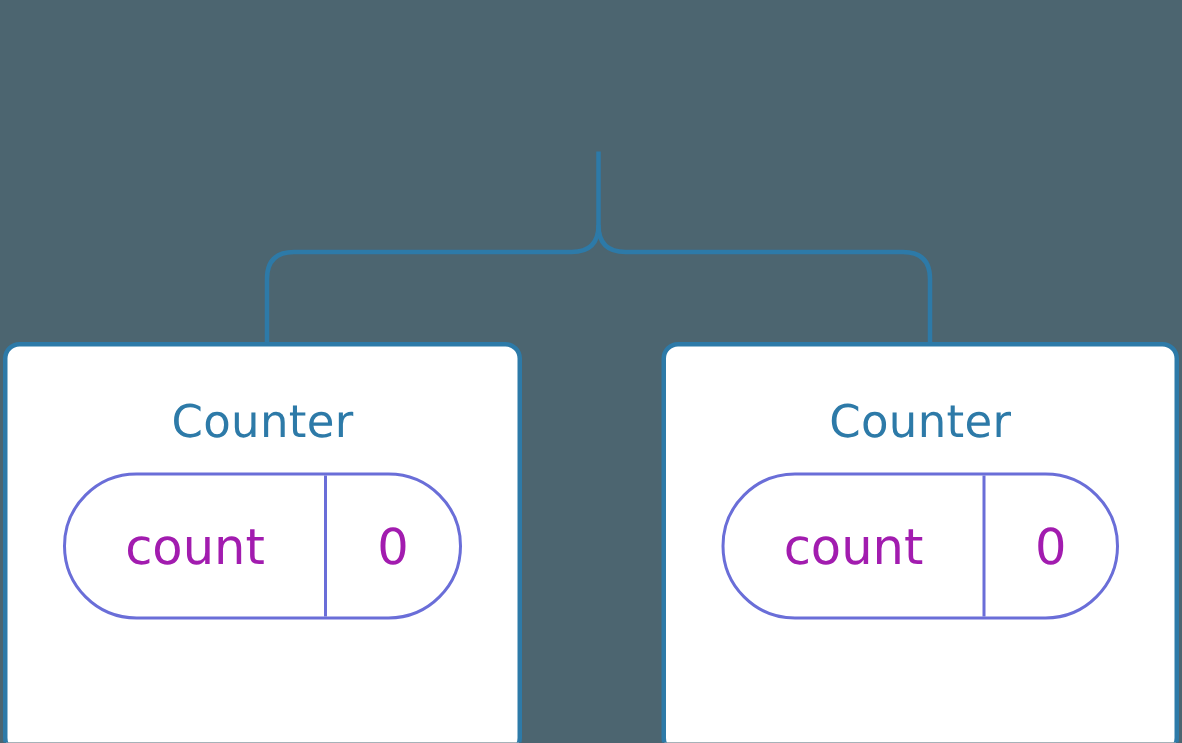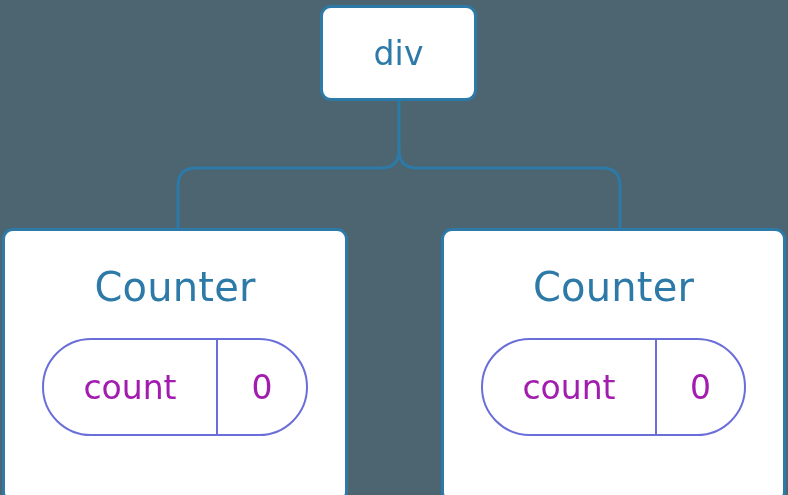--- a/index.html
+++ b/index.html
@@ -63,24 +63,24 @@
     padding-top: 36px;
     display: flex;
     flex-direction: column;
     align-items: center;
   }
   .node-card-left  { left: 2px;   width: 346px; }
   .node-card-right { left: 441px; width: 345px; }
 
   .card-title {
     color: #2d7aa8;
-    font-size: 40px;
+    font-size: 30px;
     line-height: 1;
     letter-spacing: 0.2px;
-    margin-bottom: 31px;
+    margin-bottom: 18px;
   }
 
   
   .pill {
     display: flex;
     align-items: stretch;
     height: 98px;
     border: 2px solid #6a6ed8;
     border-radius: 49px;
     box-sizing: border-box;
@@ -114,23 +114,20 @@
 
   <svg id="connectors" viewBox="0 0 788 495" width="788" height="495" fill="none">
 
     <path d="M 399 101 L 399 150" stroke="#2d7aa8" stroke-width="3" fill="none"></path>
 
     <path d="M 399 150 Q 399 168 381 168 L 196 168 Q 178 168 178 186 L 178 228" stroke="#2d7aa8" stroke-width="3" fill="none"></path>
 
     <path d="M 399 150 Q 399 168 417 168 L 602 168 Q 620 168 620 186 L 620 228" stroke="#2d7aa8" stroke-width="3" fill="none"></path>
   </svg>
 
-  <div class="node node-root">
-    <span class="root-label">div</span>
-  </div>
 
   <div class="node node-card node-card-left">
     <span class="card-title">Counter</span>
     <div class="pill pill-left">
       <span class="pill-key">count</span>
       <span class="pill-val">0</span>
     </div>
   </div>
 
   <div class="node node-card node-card-right">

